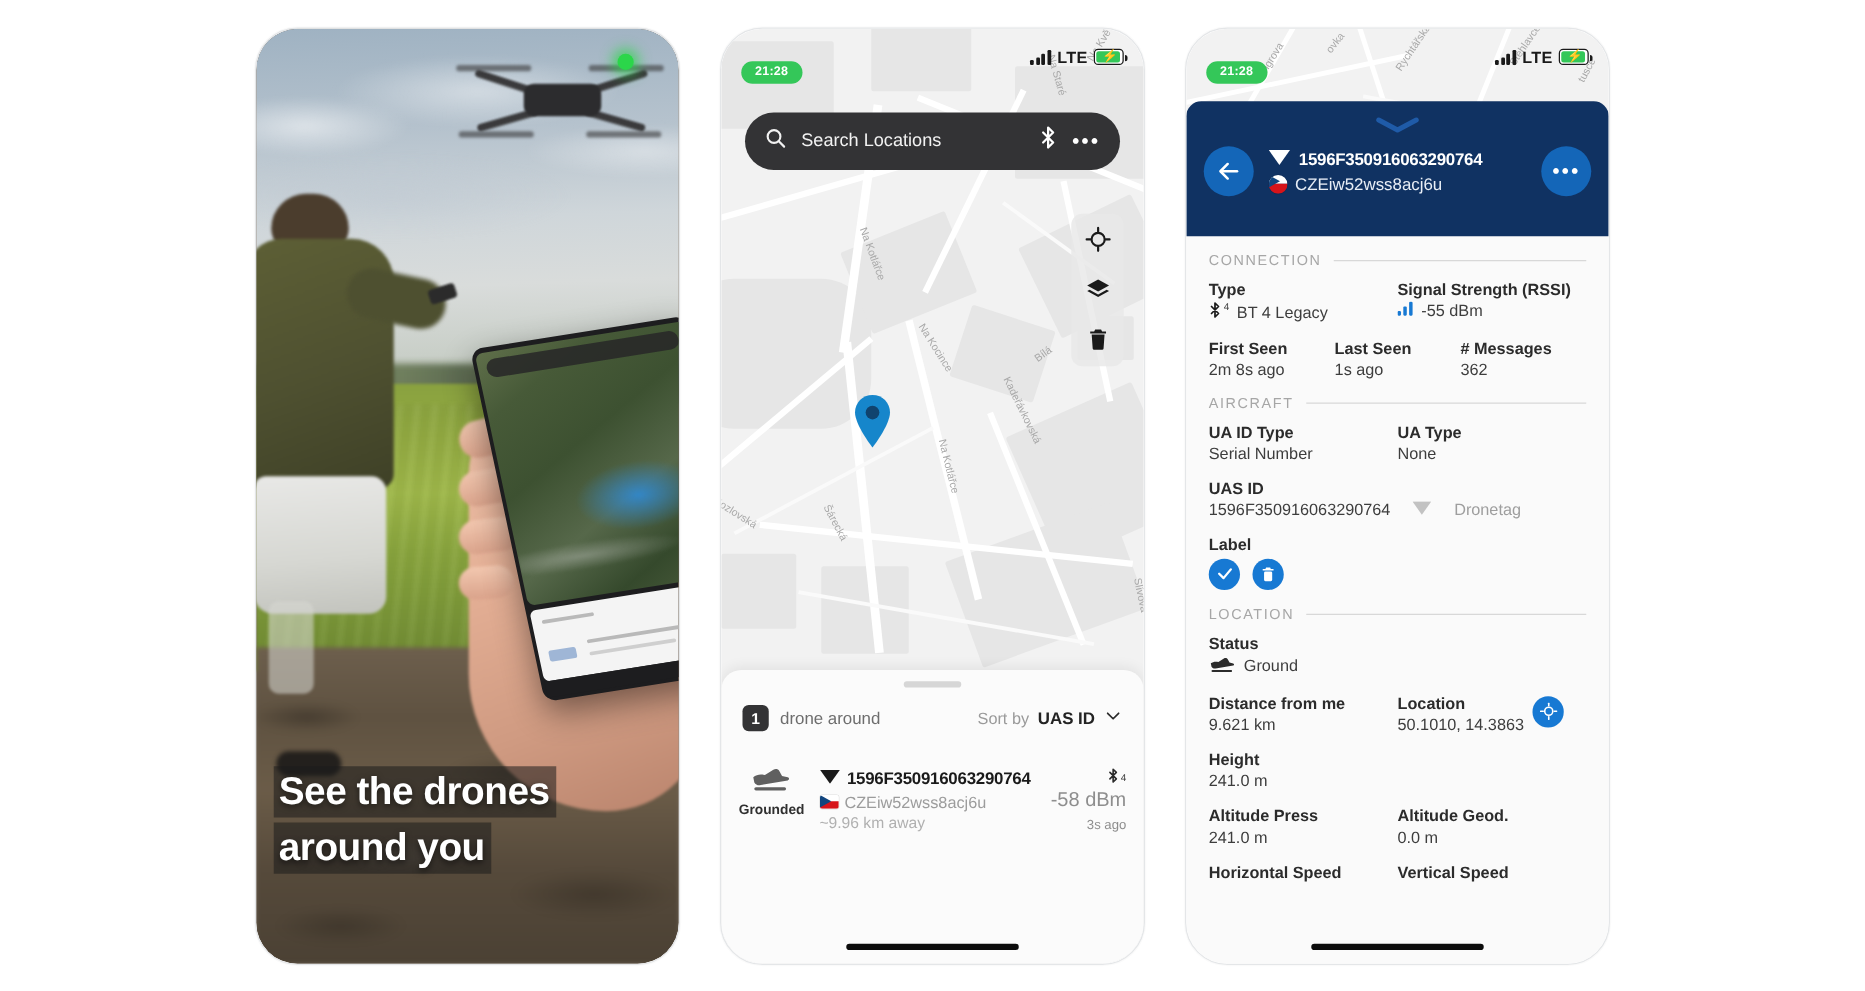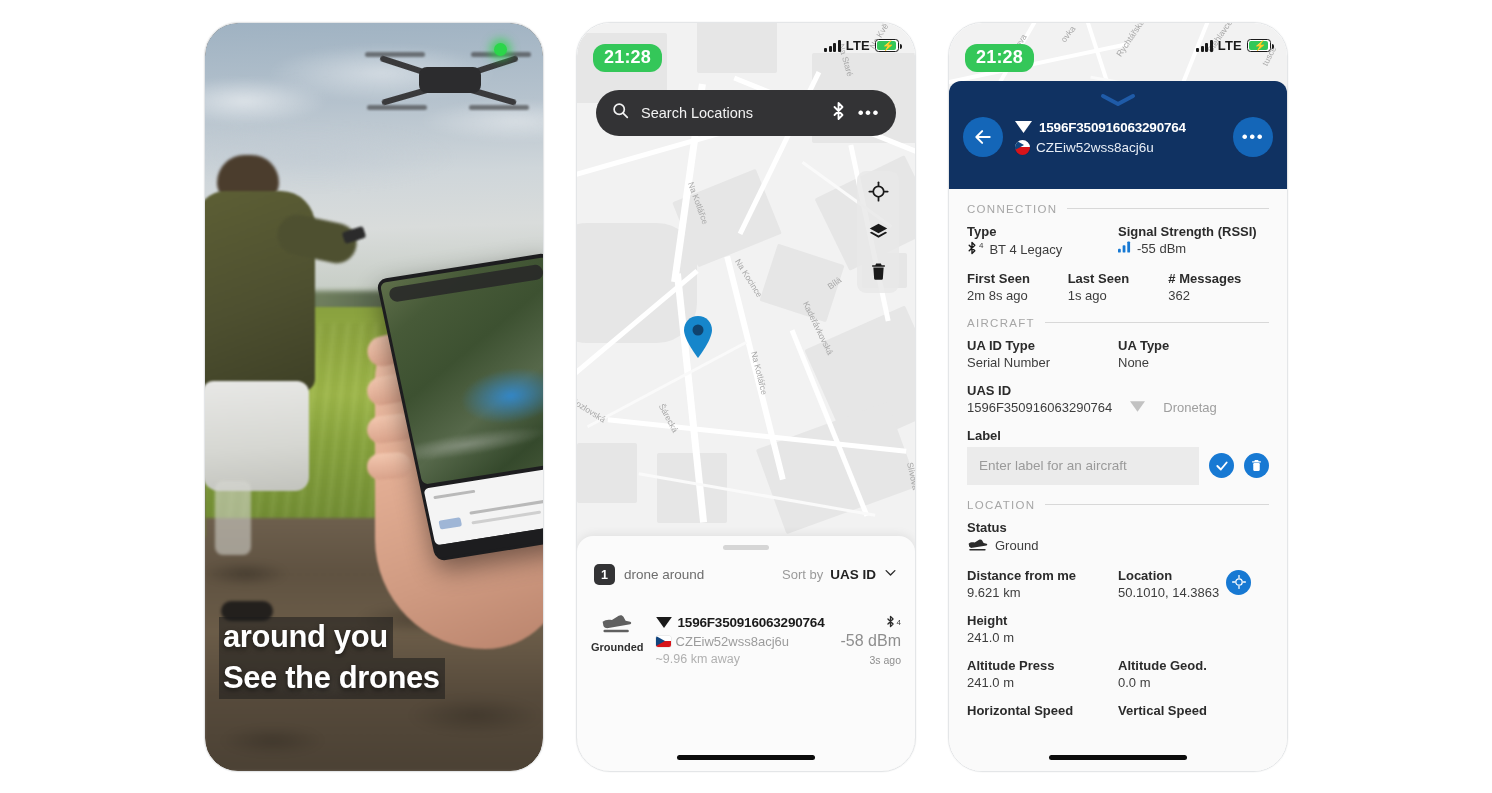--- a/index.html
+++ b/index.html
@@ -144,21 +144,21 @@
     background: rgba(28,28,28,.55);
     color:#ffffff;
     font-size:31px; font-weight:bold; letter-spacing:-.4px;
     line-height:1.22; padding:1px 5px 2px 4px;
     text-shadow: 0 2px 5px rgba(0,0,0,.55);
   }
 
   
   .statusbar { position:absolute; left:0; right:0; top:0; height:46px; z-index:20;
     display:flex; align-items:center; justify-content:space-between; padding:0 16px; }
-  .clock-pill { background:#34c759; color:#fff; font-size:18px; font-weight:bold;
+  .clock-pill { background:#34c759; color:#fff; font-size:10px; font-weight:bold;
     padding:3px 11px 4px; border-radius:12px; letter-spacing:.2px;margin-top:24px; }
   .status-right { display:flex; align-items:center; gap:5px; }
   .bars { display:flex; align-items:flex-end; gap:1.5px; height:12px; }
   .bars i { display:block; width:3px; background:#1a1a1a; border-radius:1px; }
   .bars i:nth-child(1){height:4px;} .bars i:nth-child(2){height:6px;}
   .bars i:nth-child(3){height:9px;} .bars i:nth-child(4){height:12px;}
   .lte { font-size:13px; font-weight:bold; color:#1a1a1a; letter-spacing:.2px; }
   .batt { position:relative; width:24px; height:13px; border:1.5px solid #1a1a1a;
     border-radius:3.5px; background:#fff; display:flex; align-items:center; }
   .batt::after{content:"";position:absolute;right:-4px;top:3.5px;width:2.5px;height:5px;
@@ -319,22 +319,22 @@
           <span class="mp-line" style="left:8px;top:9px;width:42px;"></span>
 
           <span class="mp-line" style="left:40px;top:30px;width:96px;"></span>
           <span class="mp-line" style="left:40px;top:40px;width:70px;background:#cfcfcf;"></span>
           <span class="mp-line" style="left:8px;top:34px;width:22px;height:9px;background:#9fb6d6;"></span>
         </div>
         <div class="minphone-nav"></div>
       </div>
 
       <div class="hero-caption">
+        <div><span class="line">See the drones</span></div>
         <div style="margin-top:4px;"><span class="line">around you</span></div>
-        <div><span class="line">See the drones</span></div>
       </div>
     </div>
   </div>
 
   <div class="phone">
     <div class="screen">
 
       <div class="map">
 
         <div class="map-block" style="left:-20px; top:10px; width:110px; height:70px;"></div>
@@ -651,23 +651,20 @@
                     <path d="M0 0h20L10 14 0 0z"></path>
                   </svg>
               </span>
               <span class="muted">Dronetag</span>
             </span>
           </div>
         </div>
         <div class="block">
           <div class="fl">Label</div>
           <div class="label-input">
-            <span class="box">
-              <span>Enter label for an aircraft</span>
-            </span>
             <span class="icon-circle">
               <svg width="14" height="14" viewBox="0 0 24 24" fill="none" stroke="#fff" stroke-width="3.2" stroke-linecap="round" stroke-linejoin="round">
                   <polyline points="4,12 10,18 20,6"></polyline>
                 </svg>
             </span>
             <span class="icon-circle">
               <svg width="13" height="13" viewBox="0 0 24 24" fill="#fff">
                 <path d="M9 2h6l1 2h4v2.4H4V4h4l1-2z"></path>
                   <rect x="6" y="7.6" width="12" height="14.4" rx="2"></rect>
               </svg>

